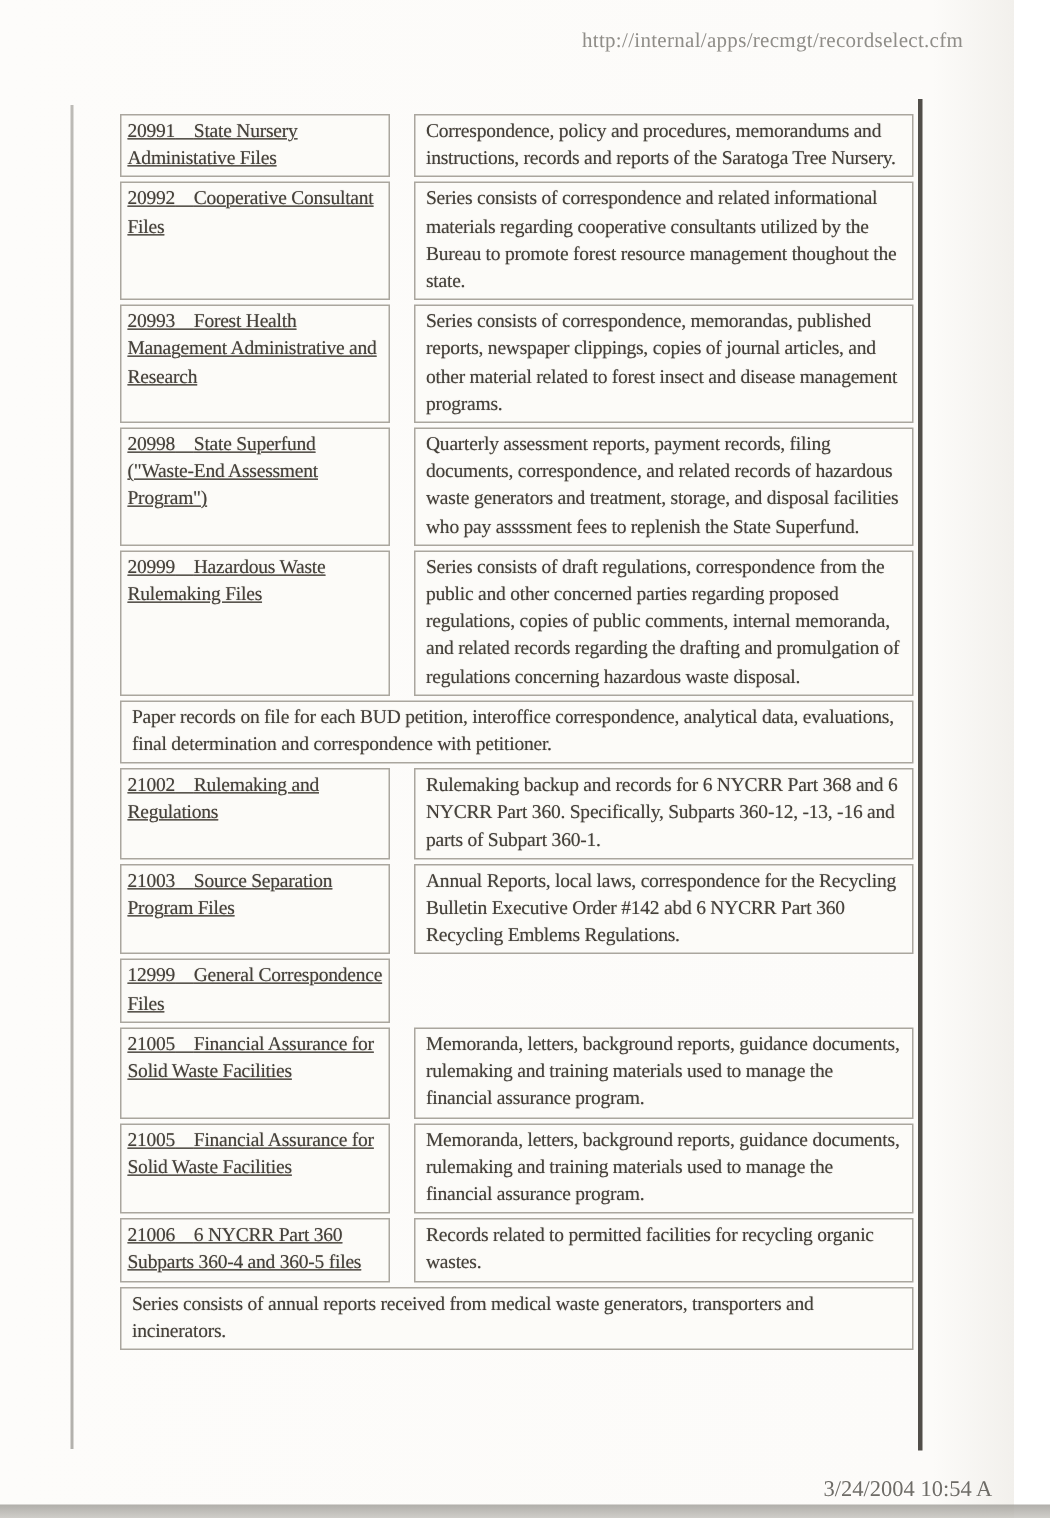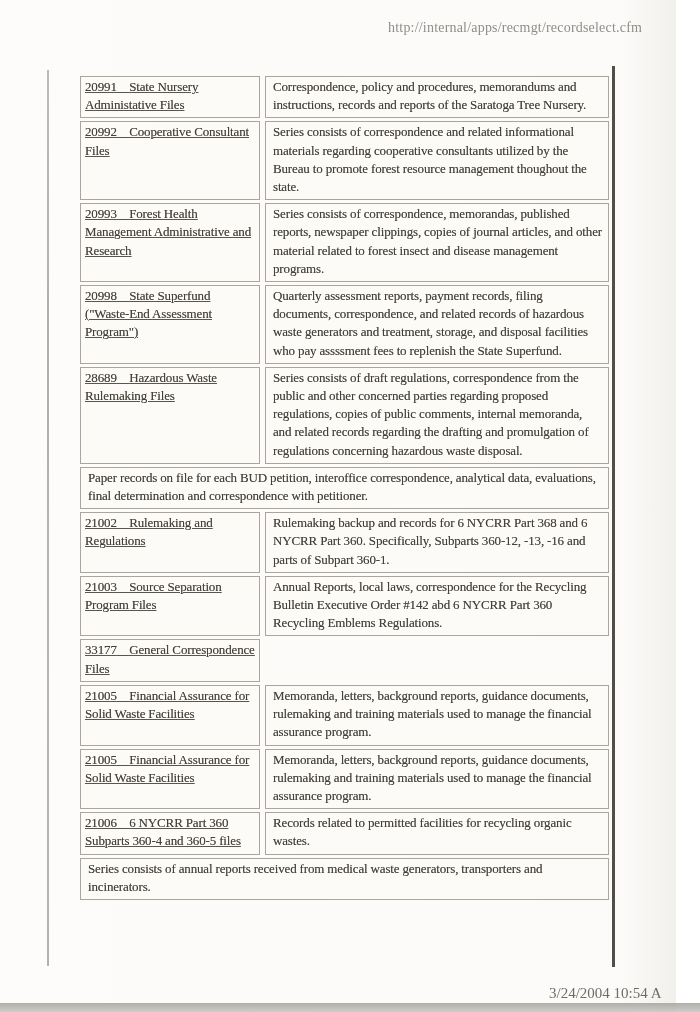--- a/index.html
+++ b/index.html
@@ -39,21 +39,21 @@
     width: 3px; height: 901px;
     background: #514e49;
   }
   .records-table {
     position: absolute;
     left: 57px; top: 76px;
     width: 552px;
     display: flex; flex-direction: column;
     gap: 3px;
   }
-  .row { display: flex; gap: 5px; padding-left: 23px; }
+  .row { display: flex; gap: 16px; padding-left: 23px; }
   .cell {
     background: #fcfbf8;
     border: 1px solid #aaa69e;
     box-sizing: border-box;
     font-size: 13px;
     line-height: 18.2px;
     letter-spacing: -0.15px;
     color: #45413a;
     text-shadow: 0 0 0.6px rgba(72, 66, 58, 0.55);
   }
@@ -123,21 +123,21 @@
     <div class="cell cell-left">
       <span class="rec-link"><span class="rec-num">20998</span><span class="rec-title">State Superfund ("Waste-End Assessment Program")</span></span>
     </div>
     <div class="cell cell-right">
       <span class="rec-desc">Quarterly assessment reports, payment records, filing documents, correspondence, and related records of hazardous waste generators and treatment, storage, and disposal facilities who pay assssment fees to replenish the State Superfund.</span>
     </div>
   </div>
 
   <div class="row">
     <div class="cell cell-left">
-      <span class="rec-link"><span class="rec-num">28689</span><span class="rec-title">Hazardous Waste Rulemaking Files</span></span>
+      <span class="rec-link"><span class="rec-num">20999</span><span class="rec-title">Hazardous Waste Rulemaking Files</span></span>
     </div>
     <div class="cell cell-right">
       <span class="rec-desc">Series consists of draft regulations, correspondence from the public and other concerned parties regarding proposed regulations, copies of public comments, internal memoranda, and related records regarding the drafting and promulgation of regulations concerning hazardous waste disposal.</span>
     </div>
   </div>
 
   <div class="row">
     <div class="cell cell-right">
       <span class="rec-desc">Paper records on file for each BUD petition, interoffice correspondence, analytical data, evaluations, final determination and correspondence with petitioner.</span>
     </div>
@@ -157,21 +157,21 @@
     <div class="cell cell-left">
       <span class="rec-link"><span class="rec-num">21003</span><span class="rec-title">Source Separation Program Files</span></span>
     </div>
     <div class="cell cell-right">
       <span class="rec-desc">Annual Reports, local laws, correspondence for the Recycling Bulletin Executive Order #142 abd 6 NYCRR Part 360 Recycling Emblems Regulations.</span>
     </div>
   </div>
 
   <div class="row">
     <div class="cell cell-left">
-      <span class="rec-link"><span class="rec-num">33177</span><span class="rec-title">General Correspondence Files</span></span>
+      <span class="rec-link"><span class="rec-num">12999</span><span class="rec-title">General Correspondence Files</span></span>
     </div>
   </div>
 
   <div class="row">
     <div class="cell cell-left">
       <span class="rec-link"><span class="rec-num">21005</span><span class="rec-title">Financial Assurance for Solid Waste Facilities</span></span>
     </div>
     <div class="cell cell-right">
       <span class="rec-desc">Memoranda, letters, background reports, guidance documents, rulemaking and training materials used to manage the financial assurance program.</span>
     </div>

